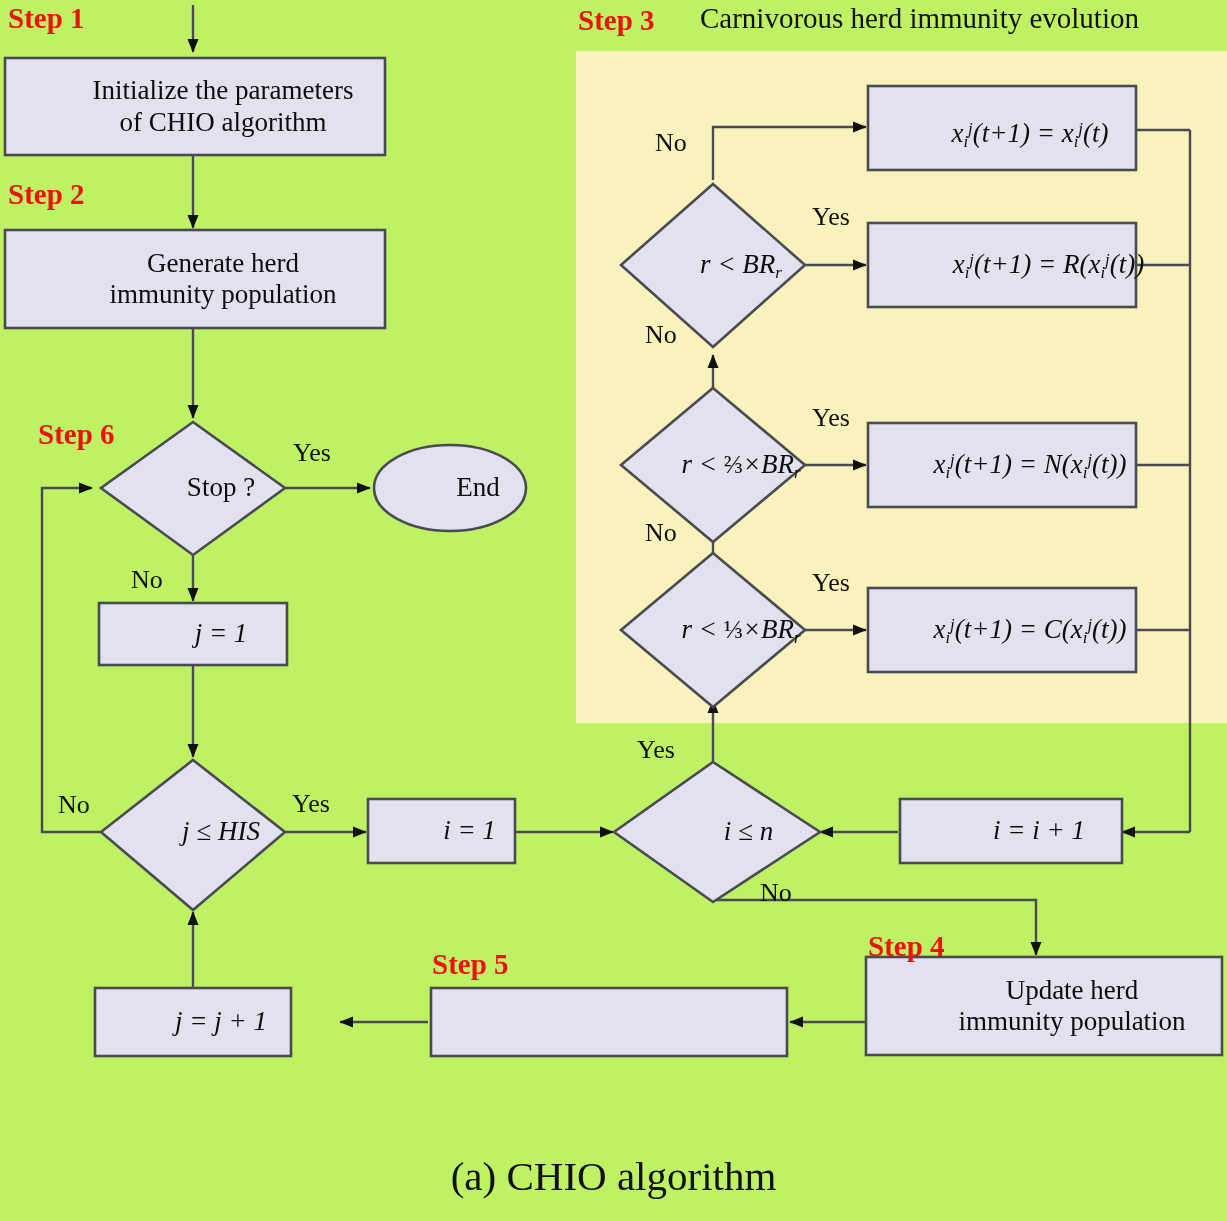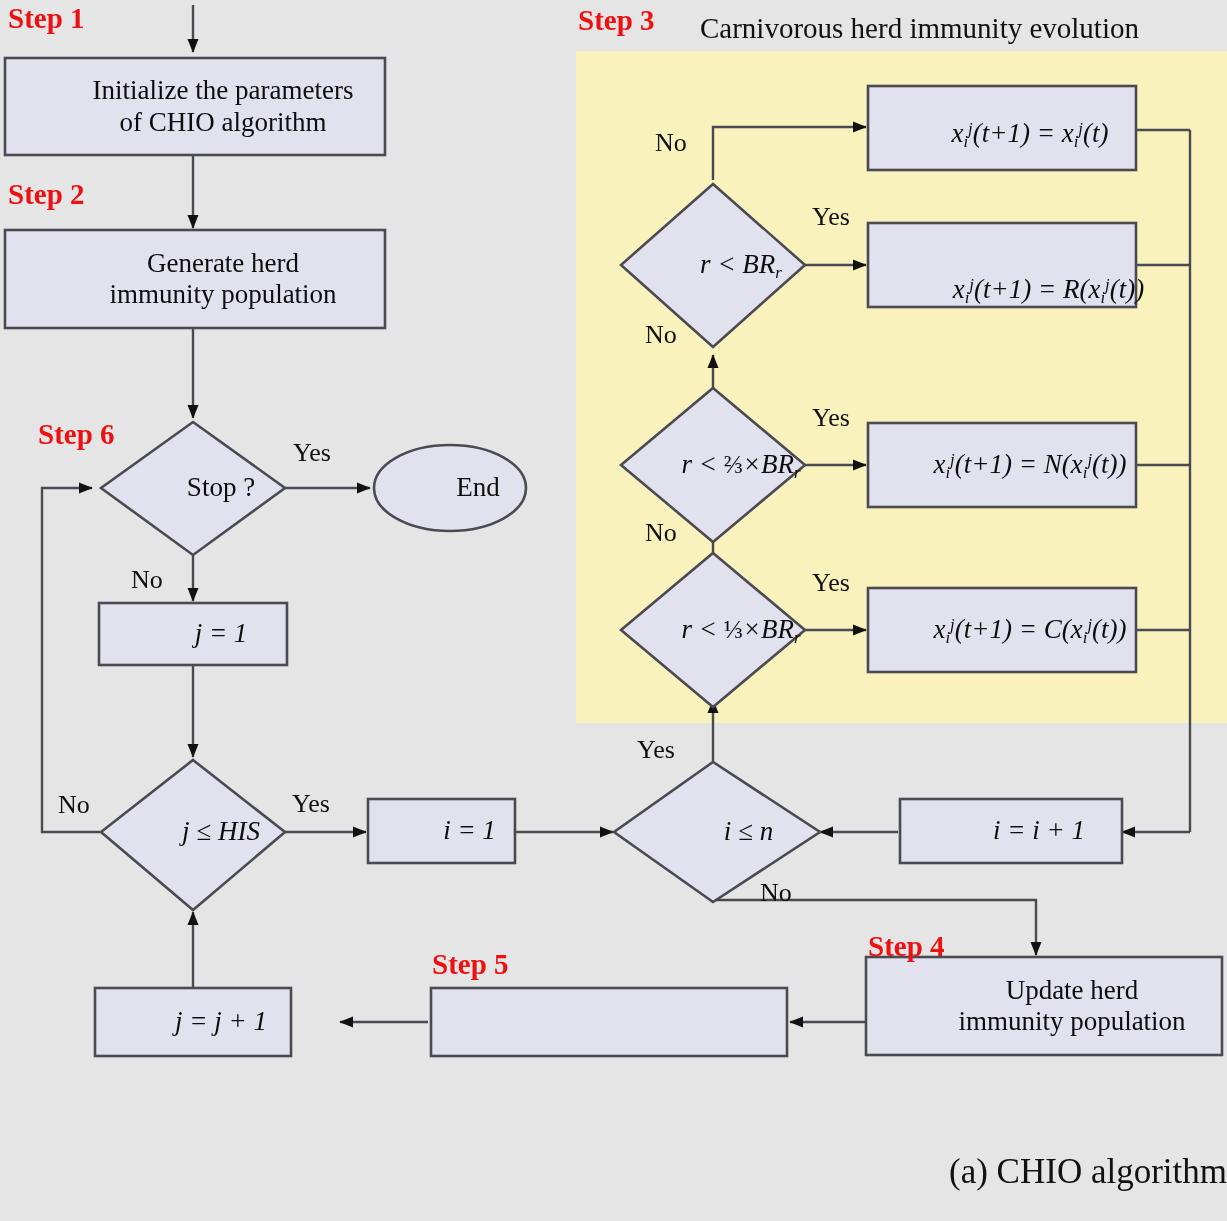--- a/index.html
+++ b/index.html
@@ -1,17 +1,17 @@
 <!DOCTYPE html>
 <html><head>
 <meta charset="utf-8">
 <style>
   html,body{margin:0;padding:0;background:#ffffff;}
   body{font-family:"Liberation Serif", serif;}
-  #page{position:relative;width:1227px;height:1221px;background:#e5e5e5;overflow:hidden;}
+  #page{position:relative;width:1227px;height:1221px;background:#bef264;overflow:hidden;}
   svg.layer{position:absolute;left:0;top:0;width:1227px;height:1221px;}
   .step-label{
     position:absolute;color:#ee1111;font-weight:bold;
     font-family:"Liberation Serif", serif;font-size:29px;
     letter-spacing:0px;white-space:nowrap;
   }
   .step-title{
     position:absolute;color:#111111;
     font-family:"Liberation Serif", serif;font-size:29px;white-space:nowrap;
   }
@@ -19,22 +19,22 @@
     position:absolute;display:flex;align-items:center;justify-content:center;
     text-align:center;color:#0d0d0d;font-family:"Liberation Serif", serif;
     font-size:27px;line-height:1.15;white-space:pre-line;pointer-events:none;padding-left:28px;
   }
   .node-text.math{font-style:italic;font-size:27px;}
   .edge-label{
     position:absolute;color:#111111;font-family:"Liberation Serif", serif;
     font-size:26px;white-space:nowrap;
   }
   .caption{
-    position:absolute;width:100%;text-align:right;color:#111111;
-    font-family:"Liberation Serif", serif;font-size:35px;
+    position:absolute;width:100%;text-align:center;color:#111111;
+    font-family:"Liberation Serif", serif;font-size:41px;
   }
   sub{font-size:0.62em;vertical-align:-0.28em;font-style:italic;}
   sup{font-size:0.62em;vertical-align:0.48em;font-style:italic;}
   .frac{font-size:0.95em;font-style:normal;}
 </style>
 </head>
 <body>
 
 <div id="page">
 
@@ -120,21 +120,21 @@
       <rect x="868" y="86" width="268" height="84"></rect>
       <rect x="868" y="223" width="268" height="84"></rect>
       <rect x="868" y="423" width="268" height="84"></rect>
       <rect x="868" y="588" width="268" height="84"></rect>
     </g>
   </svg>
 
   <div class="step-label" style="left:8px;  top:2px;">Step 1</div>
   <div class="step-label" style="left:8px;  top:178px;">Step 2</div>
   <div class="step-label" style="left:578px;top:4px;">Step 3</div>
-  <div class="step-title" style="left:700px;top:12px;text-align:center;">Carnivorous herd immunity evolution</div>
+  <div class="step-title" style="left:700px;top:2px;text-align:center;">Carnivorous herd immunity evolution</div>
   <div class="step-label" style="left:868px;top:930px;">Step 4</div>
   <div class="step-label" style="left:432px;top:948px;">Step 5</div>
   <div class="step-label" style="left:38px; top:418px;">Step 6</div>
 
   <div class="node-text" style="left:5px;top:58px;width:380px;height:97px;">Initialize the parameters
 of CHIO algorithm</div>
   <div class="node-text" style="left:5px;top:230px;width:380px;height:98px;">Generate herd
 immunity population</div>
   <div class="node-text" style="left:101px;top:455px;width:184px;height:66px;">Stop ?</div>
   <div class="node-text" style="left:374px;top:465px;width:152px;height:46px;">End</div>
@@ -146,21 +146,21 @@
   <div class="node-text" style="left:866px;top:957px;width:356px;height:98px;">Update herd
 immunity population</div>
   <div class="node-text math" style="left:95px;top:988px;width:196px;height:68px;">j = j + 1</div>
 
   <div class="node-text math" style="left:621px;top:238px;width:184px;height:54px;"><span><i>r</i> &lt; <i>BR</i><sub>r</sub></span></div>
   <div class="node-text math" style="left:611px;top:438px;width:204px;height:54px;justify-content:center;"><span><i>r</i> &lt; <span class="frac">⅔</span>×<i>BR</i><sub>r</sub></span></div>
   <div class="node-text math" style="left:611px;top:603px;width:204px;height:54px;"><span><i>r</i> &lt; <span class="frac">⅓</span>×<i>BR</i><sub>r</sub></span></div>
 
   <div class="node-text math" style="left:868px;top:86px;width:268px;height:96px;">
     <span><i>x</i><sub>i</sub><sup>j</sup>(<i>t</i>+1) = <i>x</i><sub>i</sub><sup>j</sup>(<i>t</i>)</span></div>
-  <div class="node-text math" style="left:868px;top:223px;width:305px;height:84px;align-items:flex-end;">
+  <div class="node-text math" style="left:868px;top:223px;width:305px;height:84px;">
     <span><i>x</i><sub>i</sub><sup>j</sup>(<i>t</i>+1) = <i>R</i>(<i>x</i><sub>i</sub><sup>j</sup>(<i>t</i>))</span></div>
   <div class="node-text math" style="left:868px;top:423px;width:268px;height:84px;">
     <span><i>x</i><sub>i</sub><sup>j</sup>(<i>t</i>+1) = <i>N</i>(<i>x</i><sub>i</sub><sup>j</sup>(<i>t</i>))</span></div>
   <div class="node-text math" style="left:868px;top:588px;width:268px;height:84px;">
     <span><i>x</i><sub>i</sub><sup>j</sup>(<i>t</i>+1) = <i>C</i>(<i>x</i><sub>i</sub><sup>j</sup>(<i>t</i>))</span></div>
 
   <div class="edge-label" style="left:293px;top:438px;">Yes</div>
   <div class="edge-label" style="left:131px;top:565px;">No</div>
   <div class="edge-label" style="left:58px; top:790px;">No</div>
   <div class="edge-label" style="left:292px;top:789px;">Yes</div>

